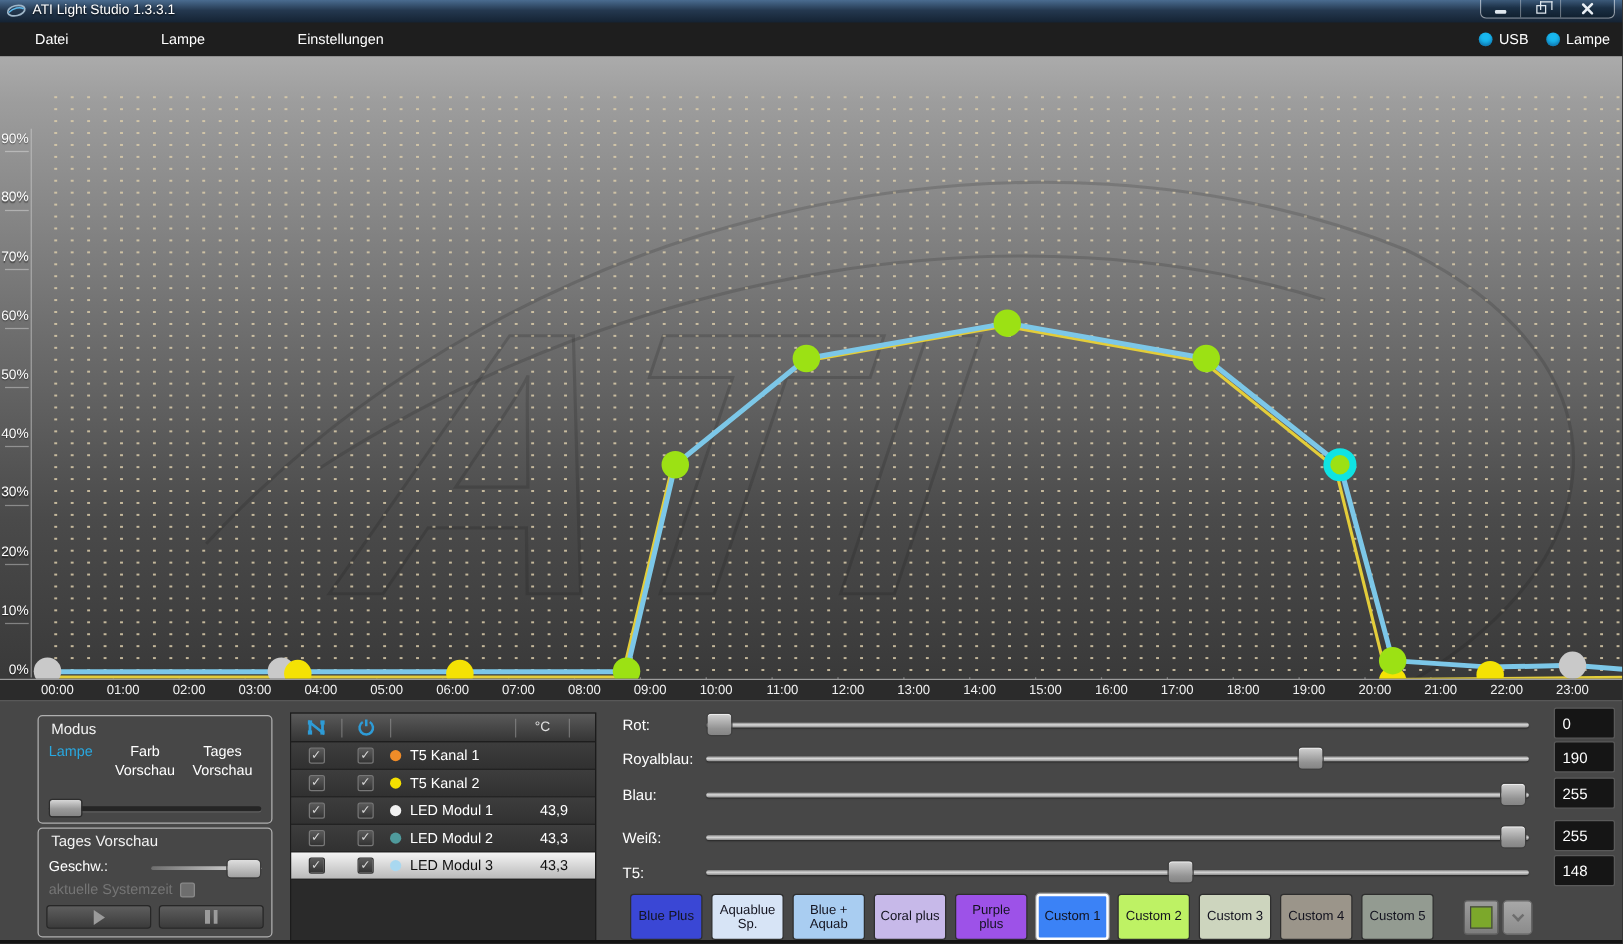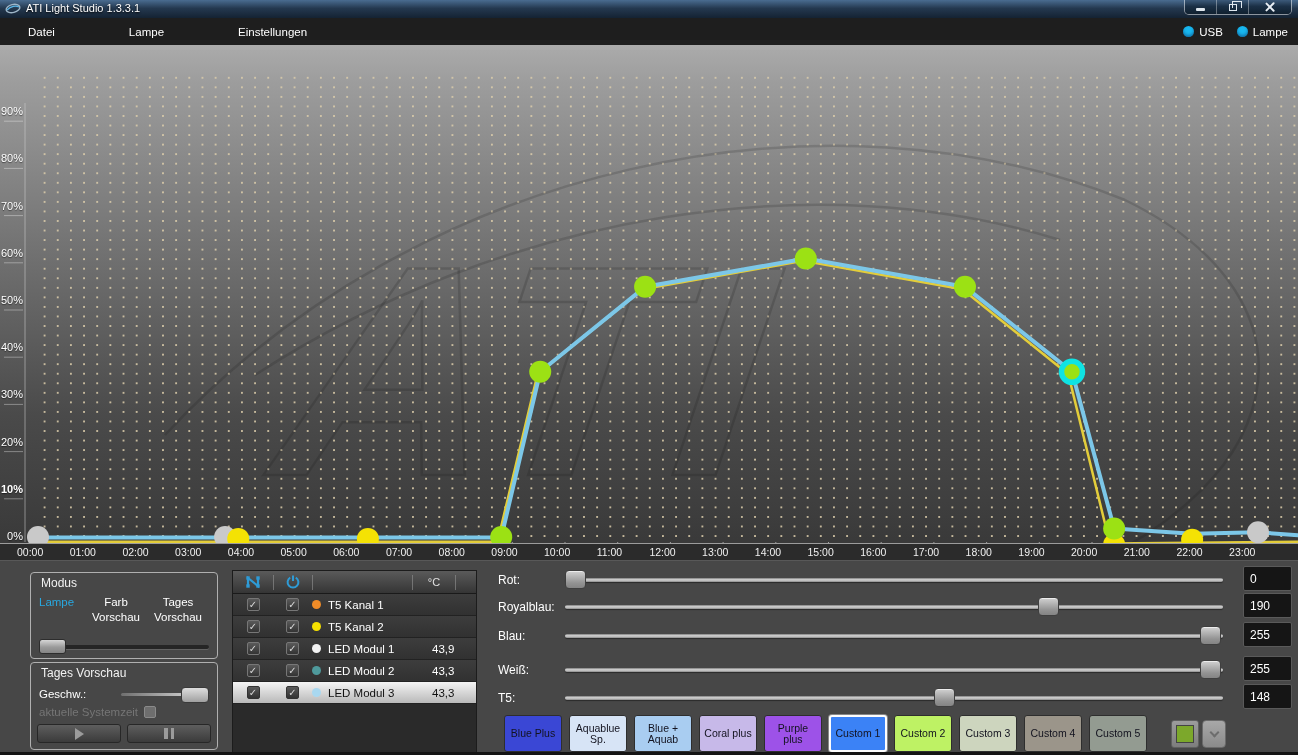--- a/index.html
+++ b/index.html
@@ -30,21 +30,21 @@
   .status-ind{display:flex;align-items:center;gap:5px;color:#fff;font-size:11.5px;}
   .status-dot{width:11px;height:11px;border-radius:50%;background:#18b7ef;box-shadow:inset 0 -2px 3px rgba(0,0,60,.35);}
 
   
   #chart{position:absolute;top:45px;left:0;width:1298px;height:515px;
     background:linear-gradient(#ababab 0%,#9d9d9d 7%,#6f6f6f 42%,#4a4a4a 72%,#3a3a3a 96%);}
   #dotgrid{position:absolute;left:38px;top:28px;width:1260px;height:468px;
     background-image:radial-gradient(rgba(219,204,170,.85) 1px,transparent 1.5px);
     background-size:13.17px 9.55px;}
   #xlabel-strip{position:absolute;left:0;bottom:0;width:100%;height:17px;background:#2b2b2b;border-top:1px solid #9c9c9c;}
-  .xlabel{position:absolute;top:2px;width:42px;text-align:left;color:#f0f0f0;font-size:10.5px;}
+  .xlabel{position:absolute;top:2px;width:42px;text-align:right;color:#f0f0f0;font-size:10.5px;}
   .ylabel{position:absolute;left:0;width:23px;text-align:right;color:#fff;font-size:11px;text-shadow:0 1px 1px rgba(0,0,0,.5);}
   #chart-svg{position:absolute;left:0;top:0;}
 
   
   #controls{position:absolute;top:560px;left:0;width:1298px;height:192px;background:#474747;border-top:1px solid #585858;}
   .groupbox{position:absolute;border:1px solid #b0b0b0;border-radius:4px;}
   .groupbox .gb-title{position:absolute;top:3px;left:10px;font-size:12px;color:#f2f2f2;}
   #modus-box{left:30px;top:11px;width:188px;height:87px;}
   #modus-options{position:absolute;left:8px;right:8px;top:22px;display:flex;justify-content:space-between;}
   .mode-opt{font-size:11.5px;color:#fff;text-align:center;width:62px;line-height:15px;}
@@ -222,21 +222,21 @@
     </svg>
     <div id="ylabels">
         <div class="ylabel" style="top: 60.2px;">90%</div>
         <div class="ylabel" style="top: 107.4px;">80%</div>
         <div class="ylabel" style="top: 154.6px;">70%</div>
         <div class="ylabel" style="top: 201.8px;">60%</div>
         <div class="ylabel" style="top: 249px;">50%</div>
         <div class="ylabel" style="top: 296.2px;">40%</div>
         <div class="ylabel" style="top: 343.4px;">30%</div>
         <div class="ylabel" style="top: 390.6px;">20%</div>
-        <div class="ylabel" style="top: 437.8px; font-weight: bold;">10%</div>
+        <div class="ylabel" style="top: 437.8px;">10%</div>
         <div class="ylabel" style="top: 485px;">0%</div>
       </div>
     <div id="xlabel-strip">
         <div class="xlabel" style="left: 17px;">00:00</div>
         <div class="xlabel" style="left: 69.7px;">01:00</div>
         <div class="xlabel" style="left: 122.4px;">02:00</div>
         <div class="xlabel" style="left: 175.1px;">03:00</div>
         <div class="xlabel" style="left: 227.8px;">04:00</div>
         <div class="xlabel" style="left: 280.5px;">05:00</div>
         <div class="xlabel" style="left: 333.2px;">06:00</div>

